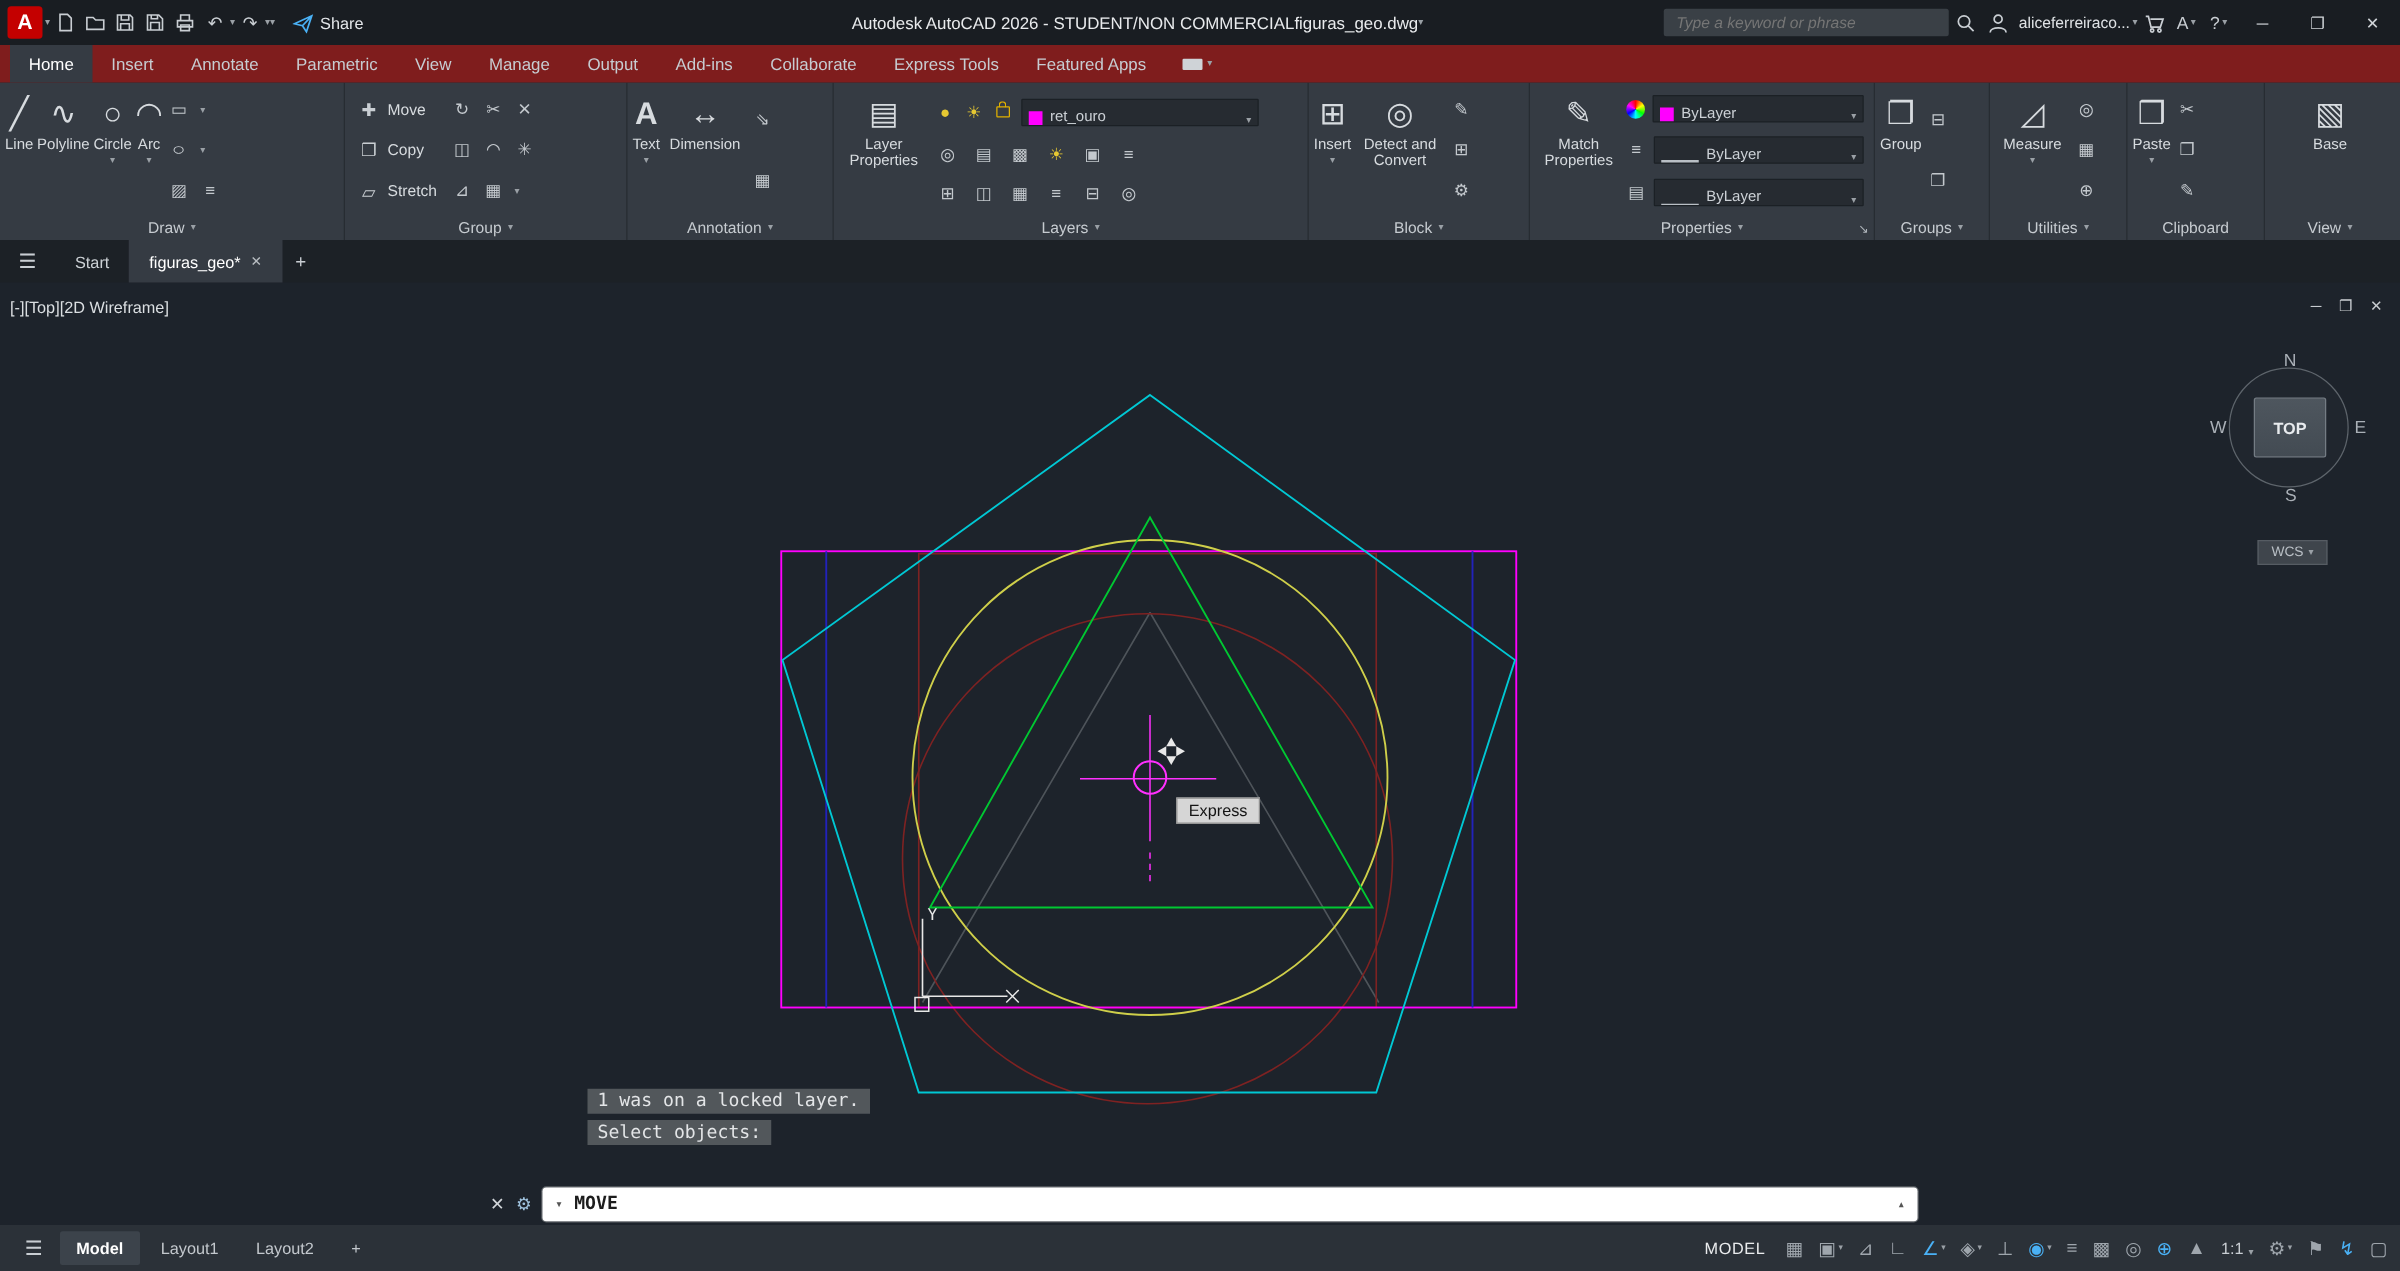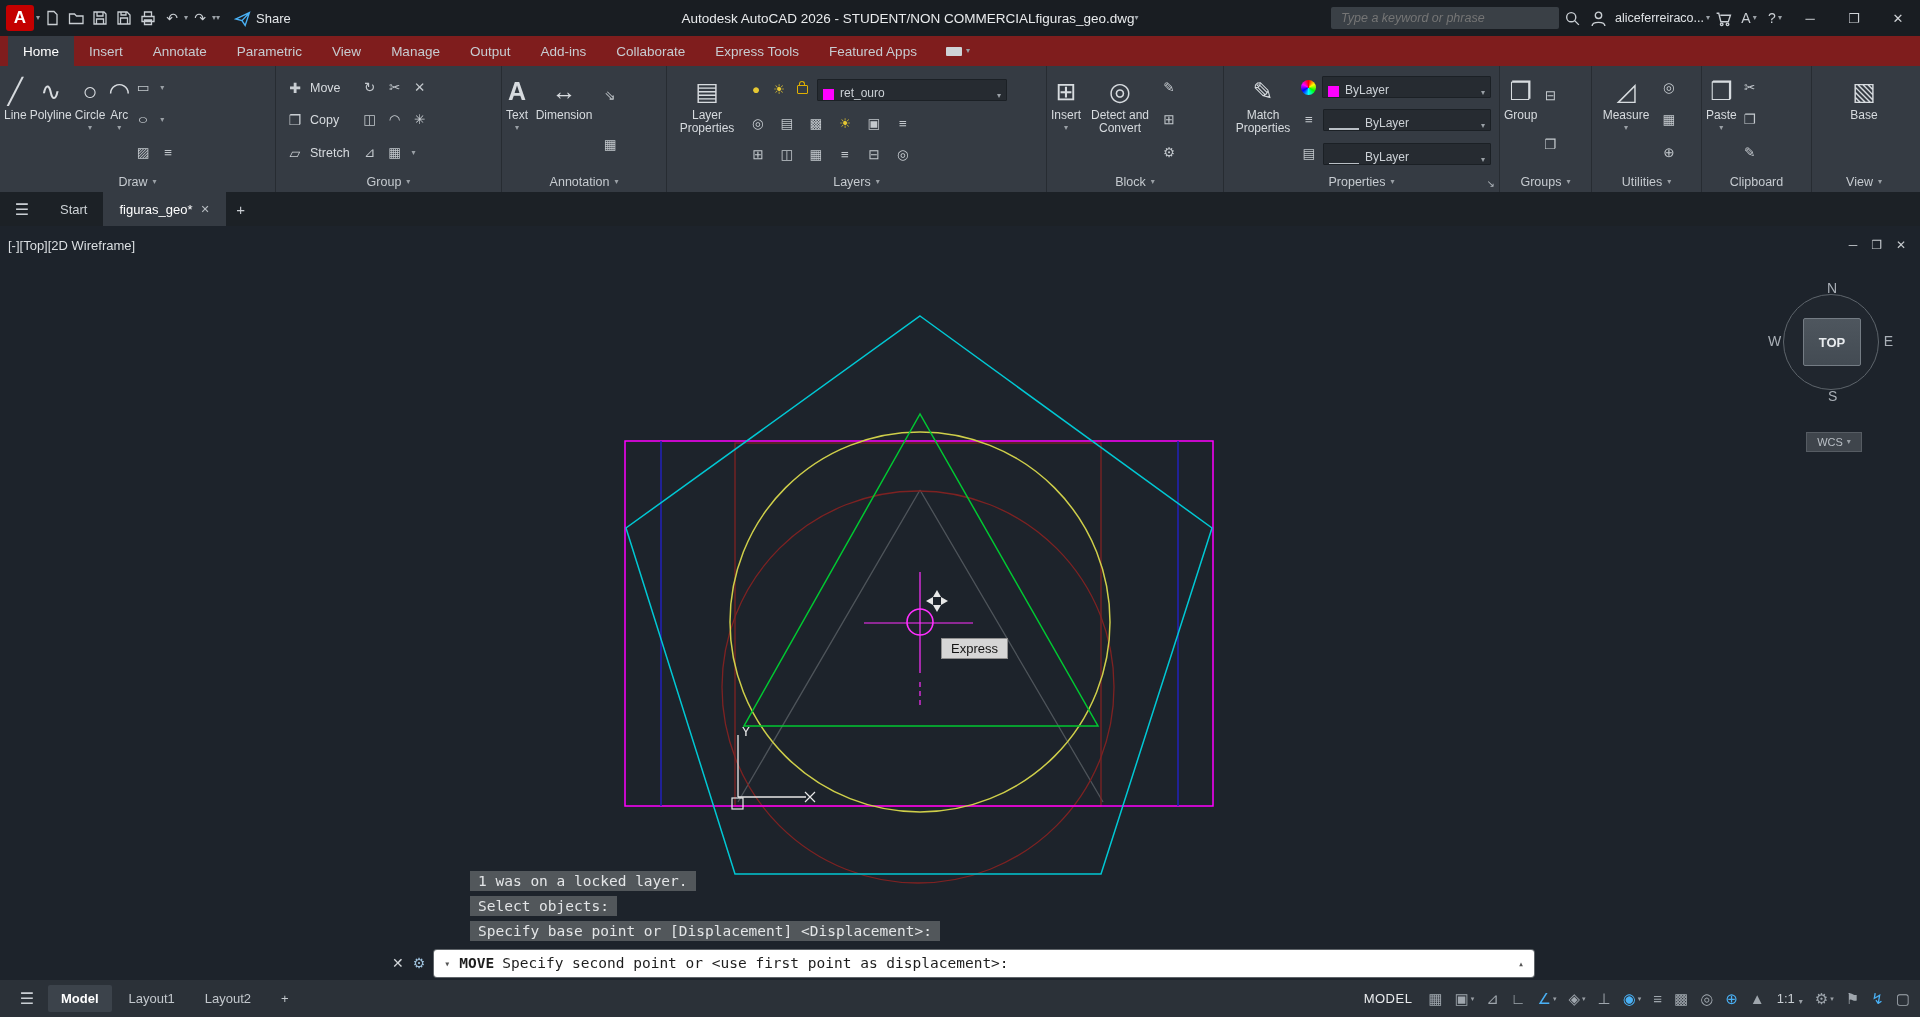--- a/index.html
+++ b/index.html
@@ -589,30 +589,28 @@
       <polygon points="937,386 933,379 941,379"></polygon>
       <polygon points="926,375 933,371 933,379"></polygon>
       <polygon points="948,375 941,371 941,379"></polygon>
     </g>
   </svg>
 
   <div class="tooltip">Express</div>
 
   <div class="hist" style="top:645px">1 was on a locked layer.</div>
   <div class="hist" style="top:670px">Select objects:</div>
-  <div class="hist" style="top:695px">Specify base point or [Displacement] &lt;Displacement&gt;:</div>
 </div>
 
 <div class="cmddock">
   <span class="cmdx">✕</span>
   <span class="cmdwrench">⚙</span>
   <div class="cmdinput">
     <span class="lead">▾</span>
     <b>MOVE</b>
-    <span> Specify second point or &lt;use first point as displacement&gt;:</span>
     <span class="up">▴</span>
   </div>
 </div>
 
 <div class="statusbar">
   <div class="sb-menu">☰</div>
   <div class="sb-tab active">Model</div>
   <div class="sb-tab">Layout1</div>
   <div class="sb-tab">Layout2</div>
   <div class="sb-tab">+</div>

